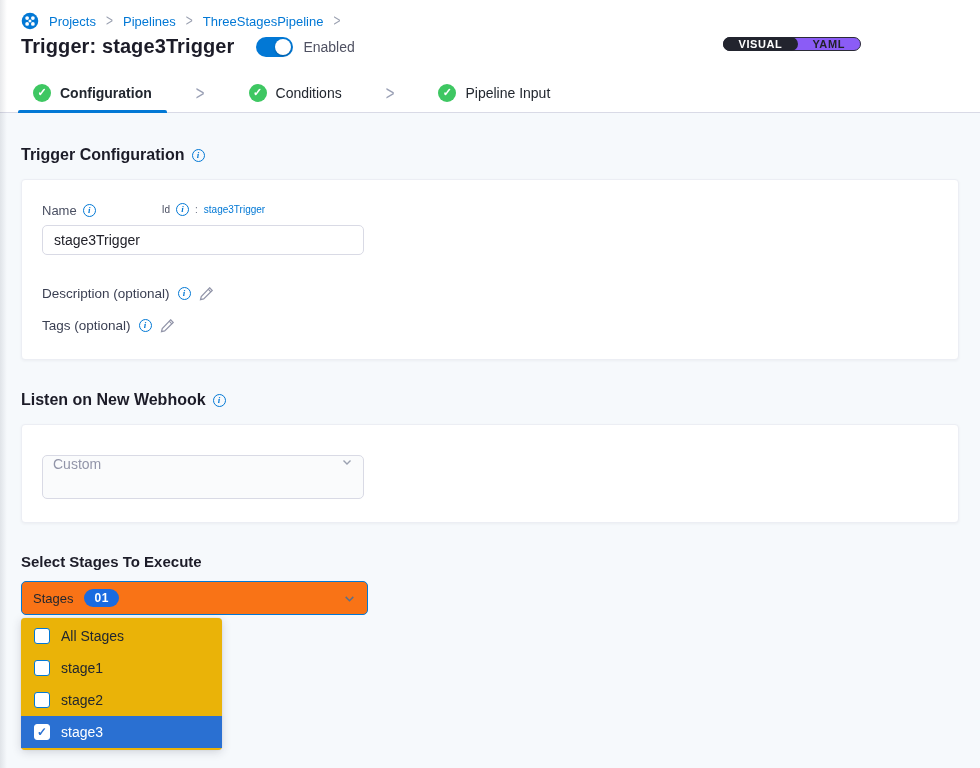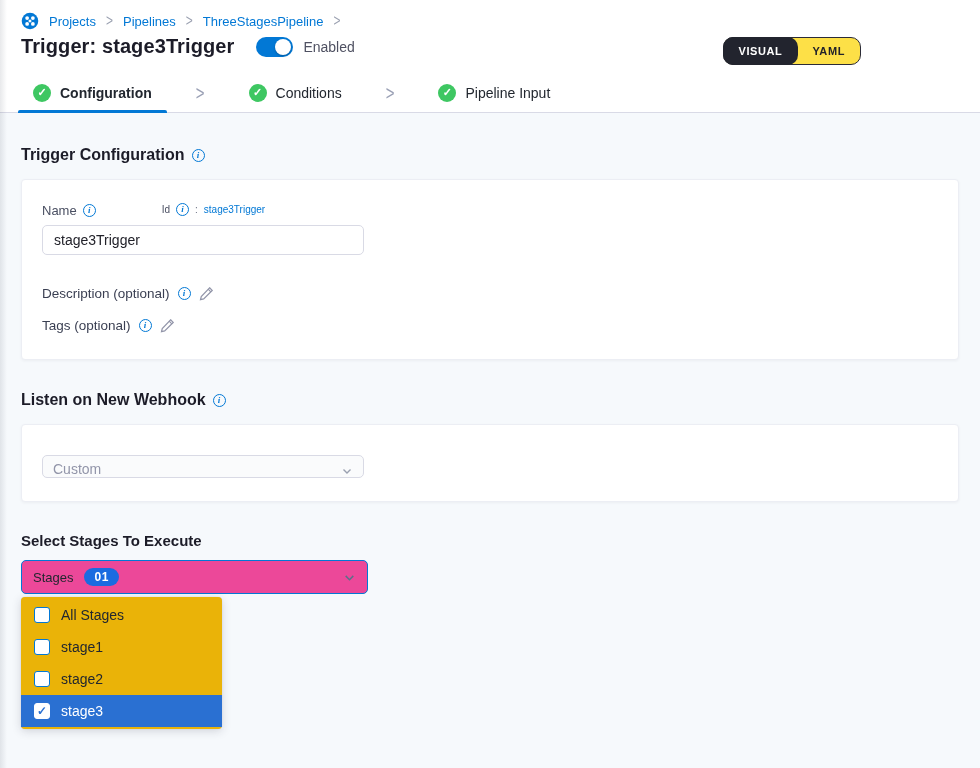--- a/index.html
+++ b/index.html
@@ -22,21 +22,21 @@
   .bc-link { color:#0278d5; text-decoration:none; cursor:pointer; }
   .bc-sep { color:#9aa0b0; font-size:12px; transform:scaleY(1.3); }
   .bc-icon { width:18px; height:18px; display:block; }
 
   .title-row { display:flex; align-items:center; margin-top:5px; position:relative; }
   .page-title { font-size:20px; font-weight:700; color:#1c1c28; letter-spacing:0.1px; }
   .switch { width:37px; height:20px; border-radius:10px; background:#0278d5; position:relative; margin-left:22px; cursor:pointer; }
   .switch .knob { position:absolute; top:2px; right:2px; width:16px; height:16px; border-radius:50%; background:#fff; box-shadow:0 1px 2px rgba(0,0,0,.25); }
   .switch-label { font-size:14px; color:#4f5162; margin-left:10px; }
 
-  .seg-toggle { position:absolute; right:98px; top:2px; display:flex; border:1px solid #2b2b37; border-radius:10px; background:#fde047; height:28px; align-items:stretch; }
+  .seg-toggle { position:absolute; right:98px; top:2px; display:flex; border:1px solid #2b2b37; border-radius:10px; background:#8b5cf6; height:14px; align-items:stretch; }
   .seg { font-size:11px; font-weight:700; letter-spacing:.6px; padding:0 15px; display:flex; align-items:center; color:#22222a; cursor:pointer; border-radius:10px; }
   .seg.active { background:#22242e; color:#fff; margin:-1px; padding:0 16px; }
 
   
   .tabbar { background:#fff; border-bottom:1px solid #d9dae6; display:flex; align-items:center; height:40px; padding-left:18px; }
   .tab { display:flex; align-items:center; gap:9px; padding:0 15px; height:100%; font-size:14px; color:#22272f; position:relative; cursor:pointer; }
   .tab.active { font-weight:700; }
   .tab.active::after { content:""; position:absolute; left:0; right:0; bottom:-1px; height:3px; background:#0278d5; border-radius:2px 2px 0 0; }
   .check-circle { width:18px; height:18px; border-radius:50%; background:#3ec762; color:#fff; display:flex; align-items:center; justify-content:center; font-size:11px; font-weight:700; }
   .tab-sep { color:#9aa0b5; margin:0 29px; font-size:15px; transform:scaleY(1.3); }
@@ -59,28 +59,28 @@
   .id-colon { color:#6b7183; }
   .id-value { color:#0278d5; cursor:pointer; }
 
   .text-input { margin-top:7px; width:322px; height:30px; border:1px solid #d9dae5; border-radius:5px; padding:0 11px; font-size:14px; color:#22222a; font-family:"Liberation Sans",sans-serif; background:#fff; display:block; }
 
   .meta-row { display:flex; align-items:center; gap:8px; font-size:13.5px; color:#3a3f52; font-weight:500; }
   .meta-row.desc { margin-top:31px; }
   .meta-row.tags { margin-top:17px; }
   .pencil { cursor:pointer; display:flex; }
 
-  .select { width:322px; height:23px; border:1px solid #d9dae5; border-radius:5px; display:flex; align-items:flex-end; justify-content:space-between; padding:0 10px; margin-top:7px; cursor:pointer; background:#fff; }
+  .select { width:322px; height:44px; border:1px solid #d9dae5; border-radius:5px; display:flex; align-items:flex-start; justify-content:space-between; padding:0 10px; margin-top:7px; cursor:pointer; background:#fff; }
   .select.disabled { background:#fafbfc; cursor:default; }
   .select.disabled .select-value { color:#9295a9; }
   .select-value { font-size:14px; }
   .chev { flex:none; display:flex; }
 
   
-  .stages-select { width:347px; height:31px; border:1px solid #0278d5; border-radius:5px; background:#ec4899; display:flex; align-items:center; padding:16px 11px; cursor:pointer; }
+  .stages-select { width:347px; height:31px; border:1px solid #0278d5; border-radius:5px; background:#f97316; display:flex; align-items:center; padding:16px 11px; cursor:pointer; }
   .stages-select .select-value { font-size:13px; color:#22272f; }
   .count-badge { margin-left:11px; background:#1a6be0; color:#fff; font-size:12px; font-weight:700; border-radius:9px; padding:2px 10px; letter-spacing:.5px; }
   .stages-select .chev { margin-left:auto; }
 
   .dropdown { width:201px; margin-top:3px; background:#eab308; border-radius:4px; box-shadow:0 2px 10px rgba(40,41,61,0.18), 0 0 1px rgba(40,41,61,0.2); padding:2px 0; position:relative; z-index:10; }
   .option { height:32px; display:flex; align-items:center; gap:11px; padding:0 13px; font-size:14px; color:#22272f; cursor:pointer; }
   .option.selected { background:#2a70d2; color:#fff; }
   .checkbox { width:16px; height:16px; border:1.5px solid #0278d5; border-radius:3px; background:#fff; flex:none; display:flex; align-items:center; justify-content:center; cursor:pointer; }
   .option.selected .checkbox { border-color:#fff; }
   .checkbox.checked::after { content:"✓"; color:#2a70d2; font-size:12px; font-weight:700; }

